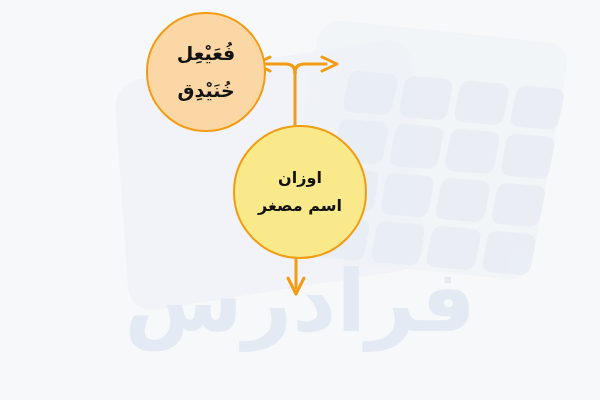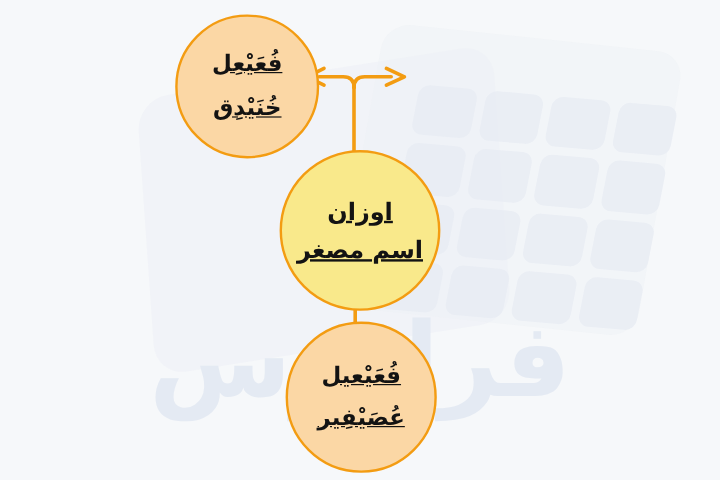--- a/index.html
+++ b/index.html
@@ -104,21 +104,20 @@
     flex-direction: column;
     align-items: center;
     justify-content: center;
     direction: rtl;
     text-align: center;
     color: #131313;
   }
   .node .line {
     display: block;
     white-space: nowrap;
-    text-decoration: underline;
   }
 
   .node-branch {
     background: #fbd7a5;
     width: 120px;
     height: 120px;
   }
   .node-branch .line {
     font-size: 19px;
     font-weight: 700;
@@ -141,21 +140,21 @@
   #node-bottom .line + .line { margin-top: 15px; }
 
   .node-center {
     background: #f9e98b;
     width: 134px;
     height: 134px;
     left: 233px;
     top: 125px;
   }
   .node-center .line {
-    font-size: 20px;
+    font-size: 16px;
     font-weight: 700;
     line-height: 1.1;
   }
   .node-center .line + .line { margin-top: 10px; text-align: center; }
 </style>
 </head>
 <body>
 
 <div id="canvas">
 
@@ -201,18 +200,14 @@
     <span class="line">فُعَيْعِل</span>
     <span class="line">خُنَيْدِق</span>
   </div>
 
 
   <div class="node node-center" id="node-center">
     <span class="line">اوزان</span>
     <span class="line">اسم مصغر</span>
   </div>
 
-  <div class="node node-branch" id="node-bottom">
-    <span class="line">فُعَيْعيل</span>
-    <span class="line">عُصَيْفِير</span>
-  </div>
 
 </div>
 
 </body></html>

